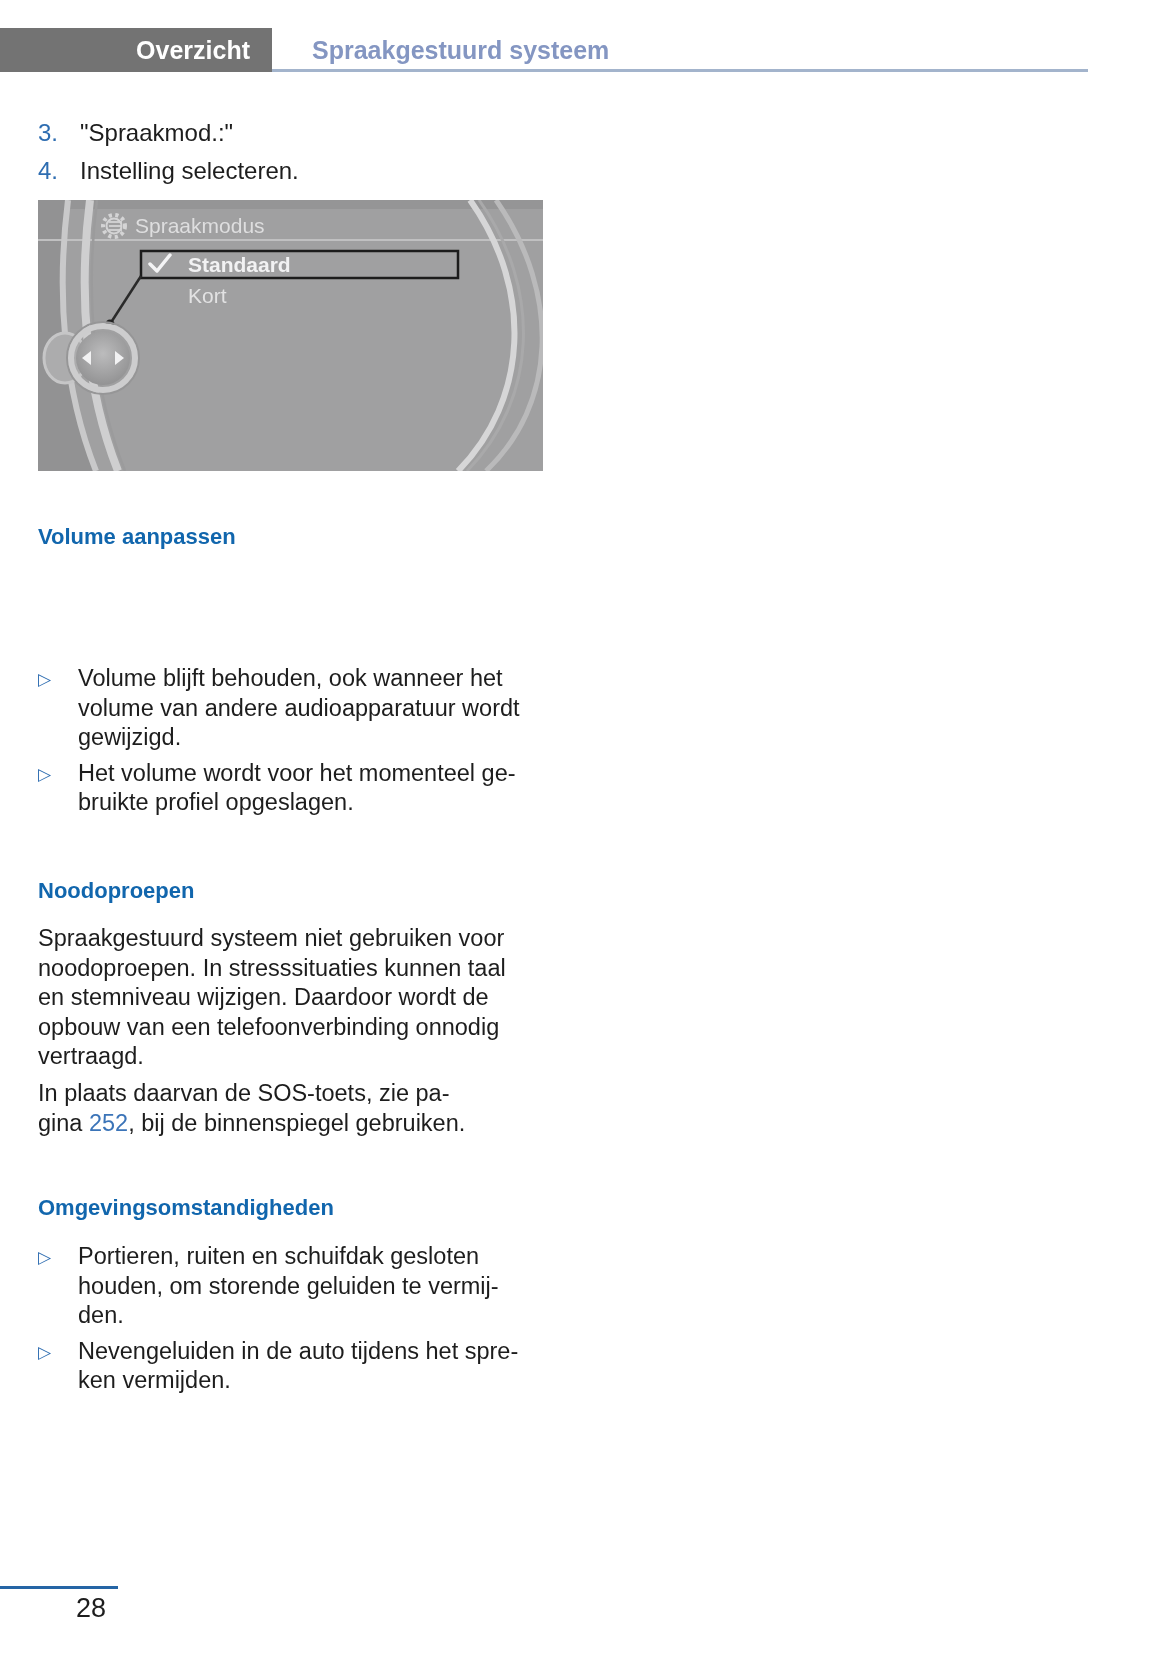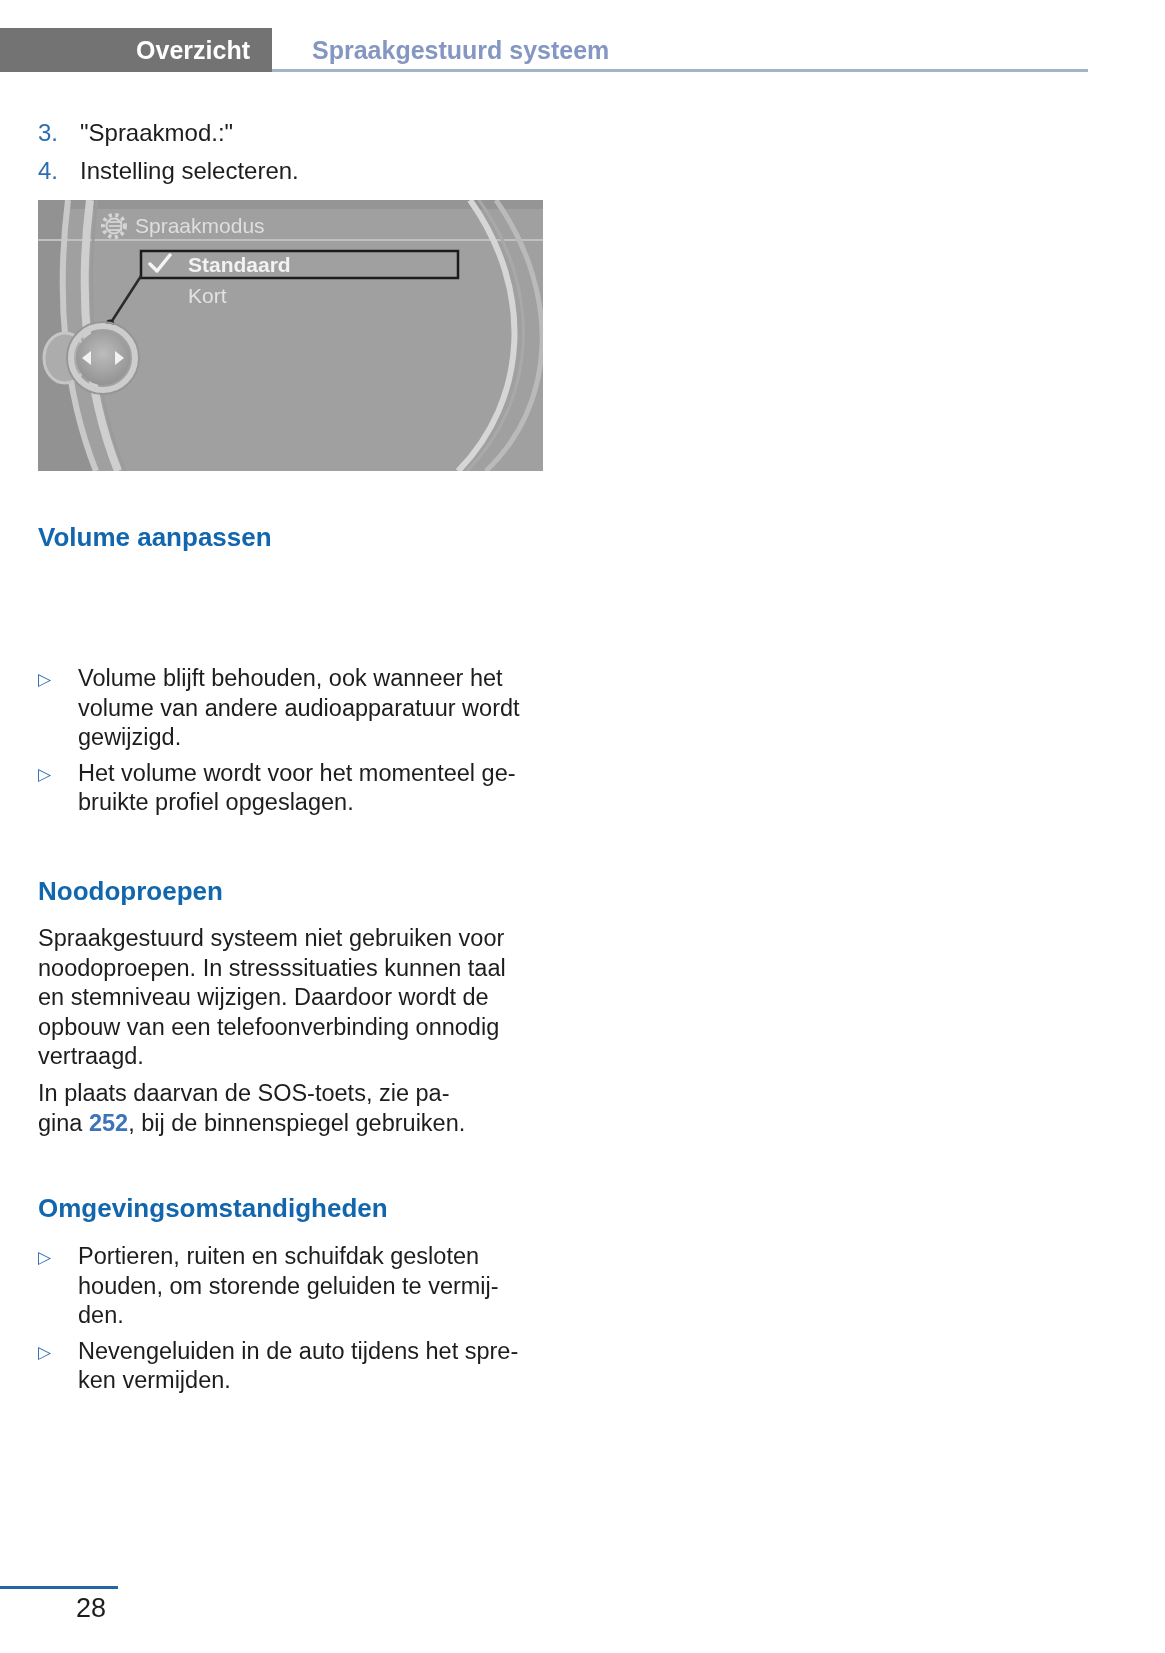--- a/index.html
+++ b/index.html
@@ -32,36 +32,36 @@
   .steps{position:absolute;left:38px;top:114px;width:510px;}
   .step{display:flex;font-size:24px;line-height:38px;}
   .step-num{width:42px;flex:0 0 42px;color:#2e6db1;}
   
   .figure{position:absolute;left:38px;top:200px;width:505px;height:271px;}
   .figure svg{display:block;width:505px;height:271px;}
   .figure text{font-family:"Liberation Sans", sans-serif;}
   
   .h2{
     position:absolute;left:38px;width:560px;
-    font-size:26px;font-weight:bold;color:#1166ad;
+    font-size:22px;font-weight:bold;color:#1166ad;
     line-height:40px;white-space:nowrap;
   }
   .para{
     position:absolute;left:38px;width:520px;
     font-size:23.5px;line-height:29.5px;
     white-space:pre-line;
   }
   .bullets{position:absolute;left:38px;width:520px;display:flex;flex-direction:column;gap:6px;}
   .bullet{display:flex;font-size:23.5px;line-height:29.5px;}
   .bullet-marker{
     width:40px;flex:0 0 40px;color:#2e6db1;
     font-size:17px;line-height:29.5px;padding-top:1px;
   }
   .bullet-text{white-space:pre-line;}
-  .ref-link{color:#3b74b8;text-decoration:none;cursor:pointer;font-weight:bold;}
+  .ref-link{color:#3b74b8;text-decoration:none;cursor:pointer;}
   
   .footer-rule{position:absolute;left:0;top:1586px;width:118px;height:3px;background:#2565a5;}
   .page-num{position:absolute;left:76px;top:1593px;font-size:27px;color:#1d1d1d;}
 </style>
 </head>
 <body>
 
 <div class="page">
 
   <div class="hdr-tab">

